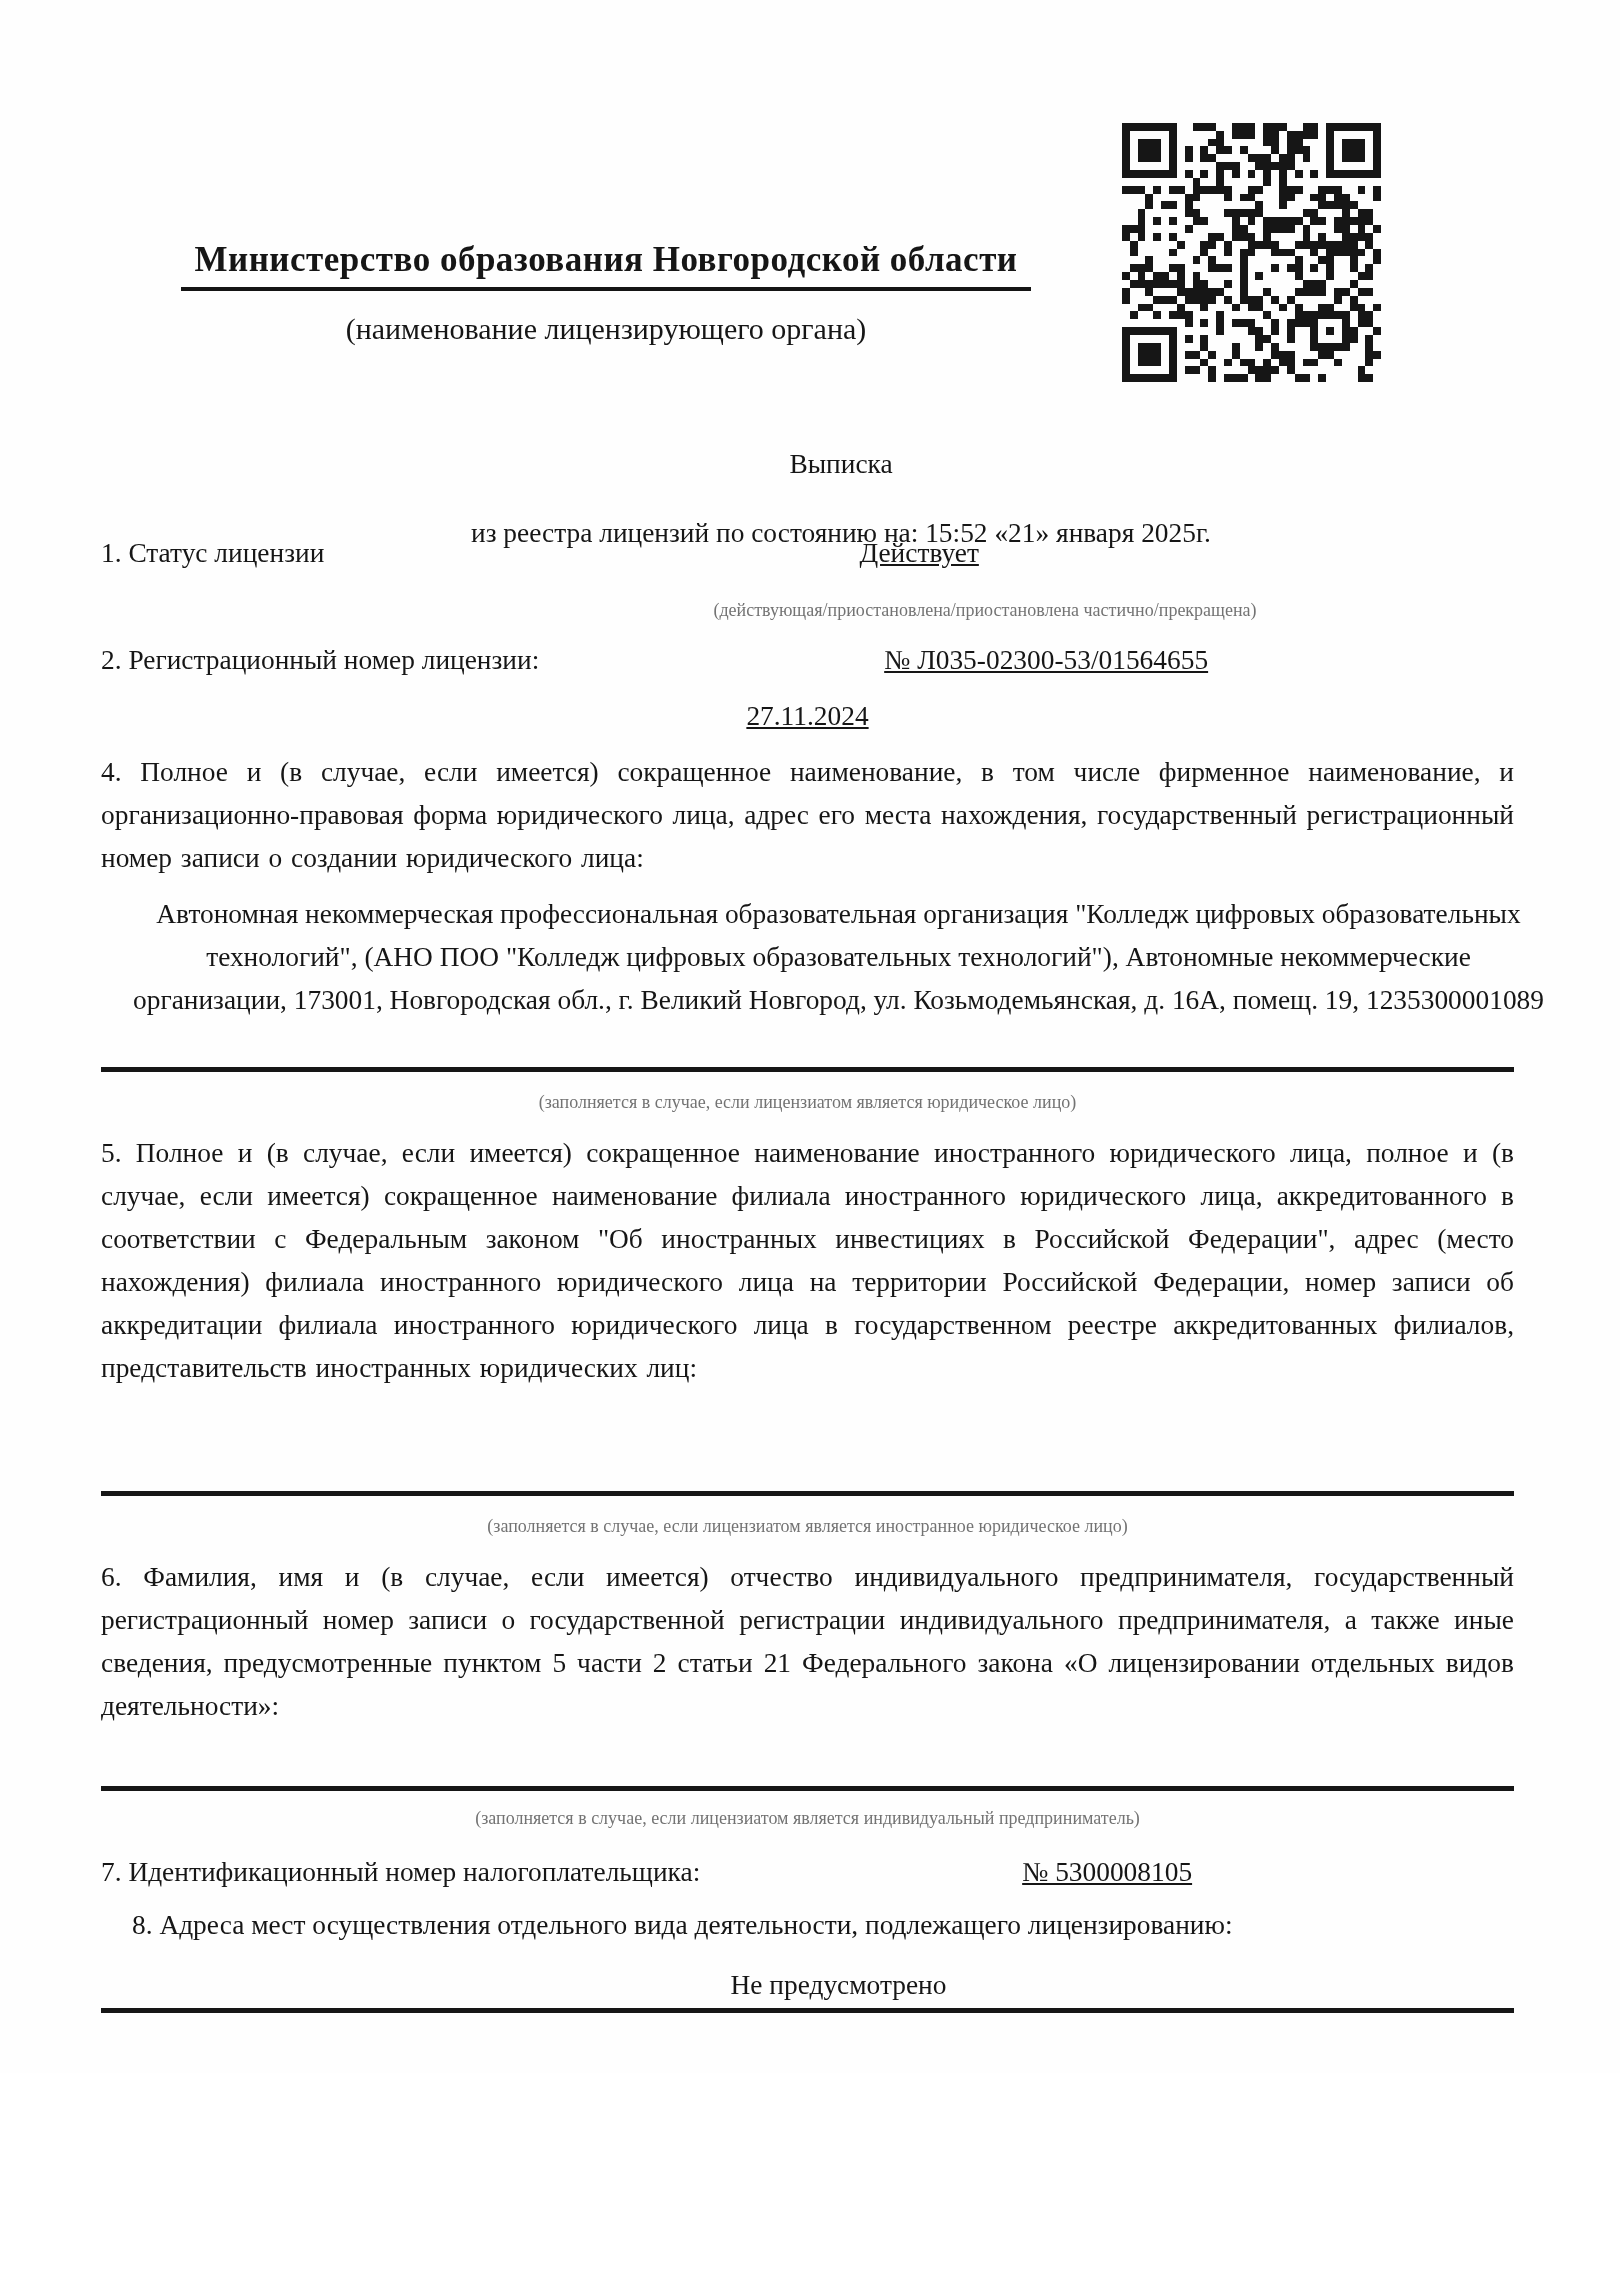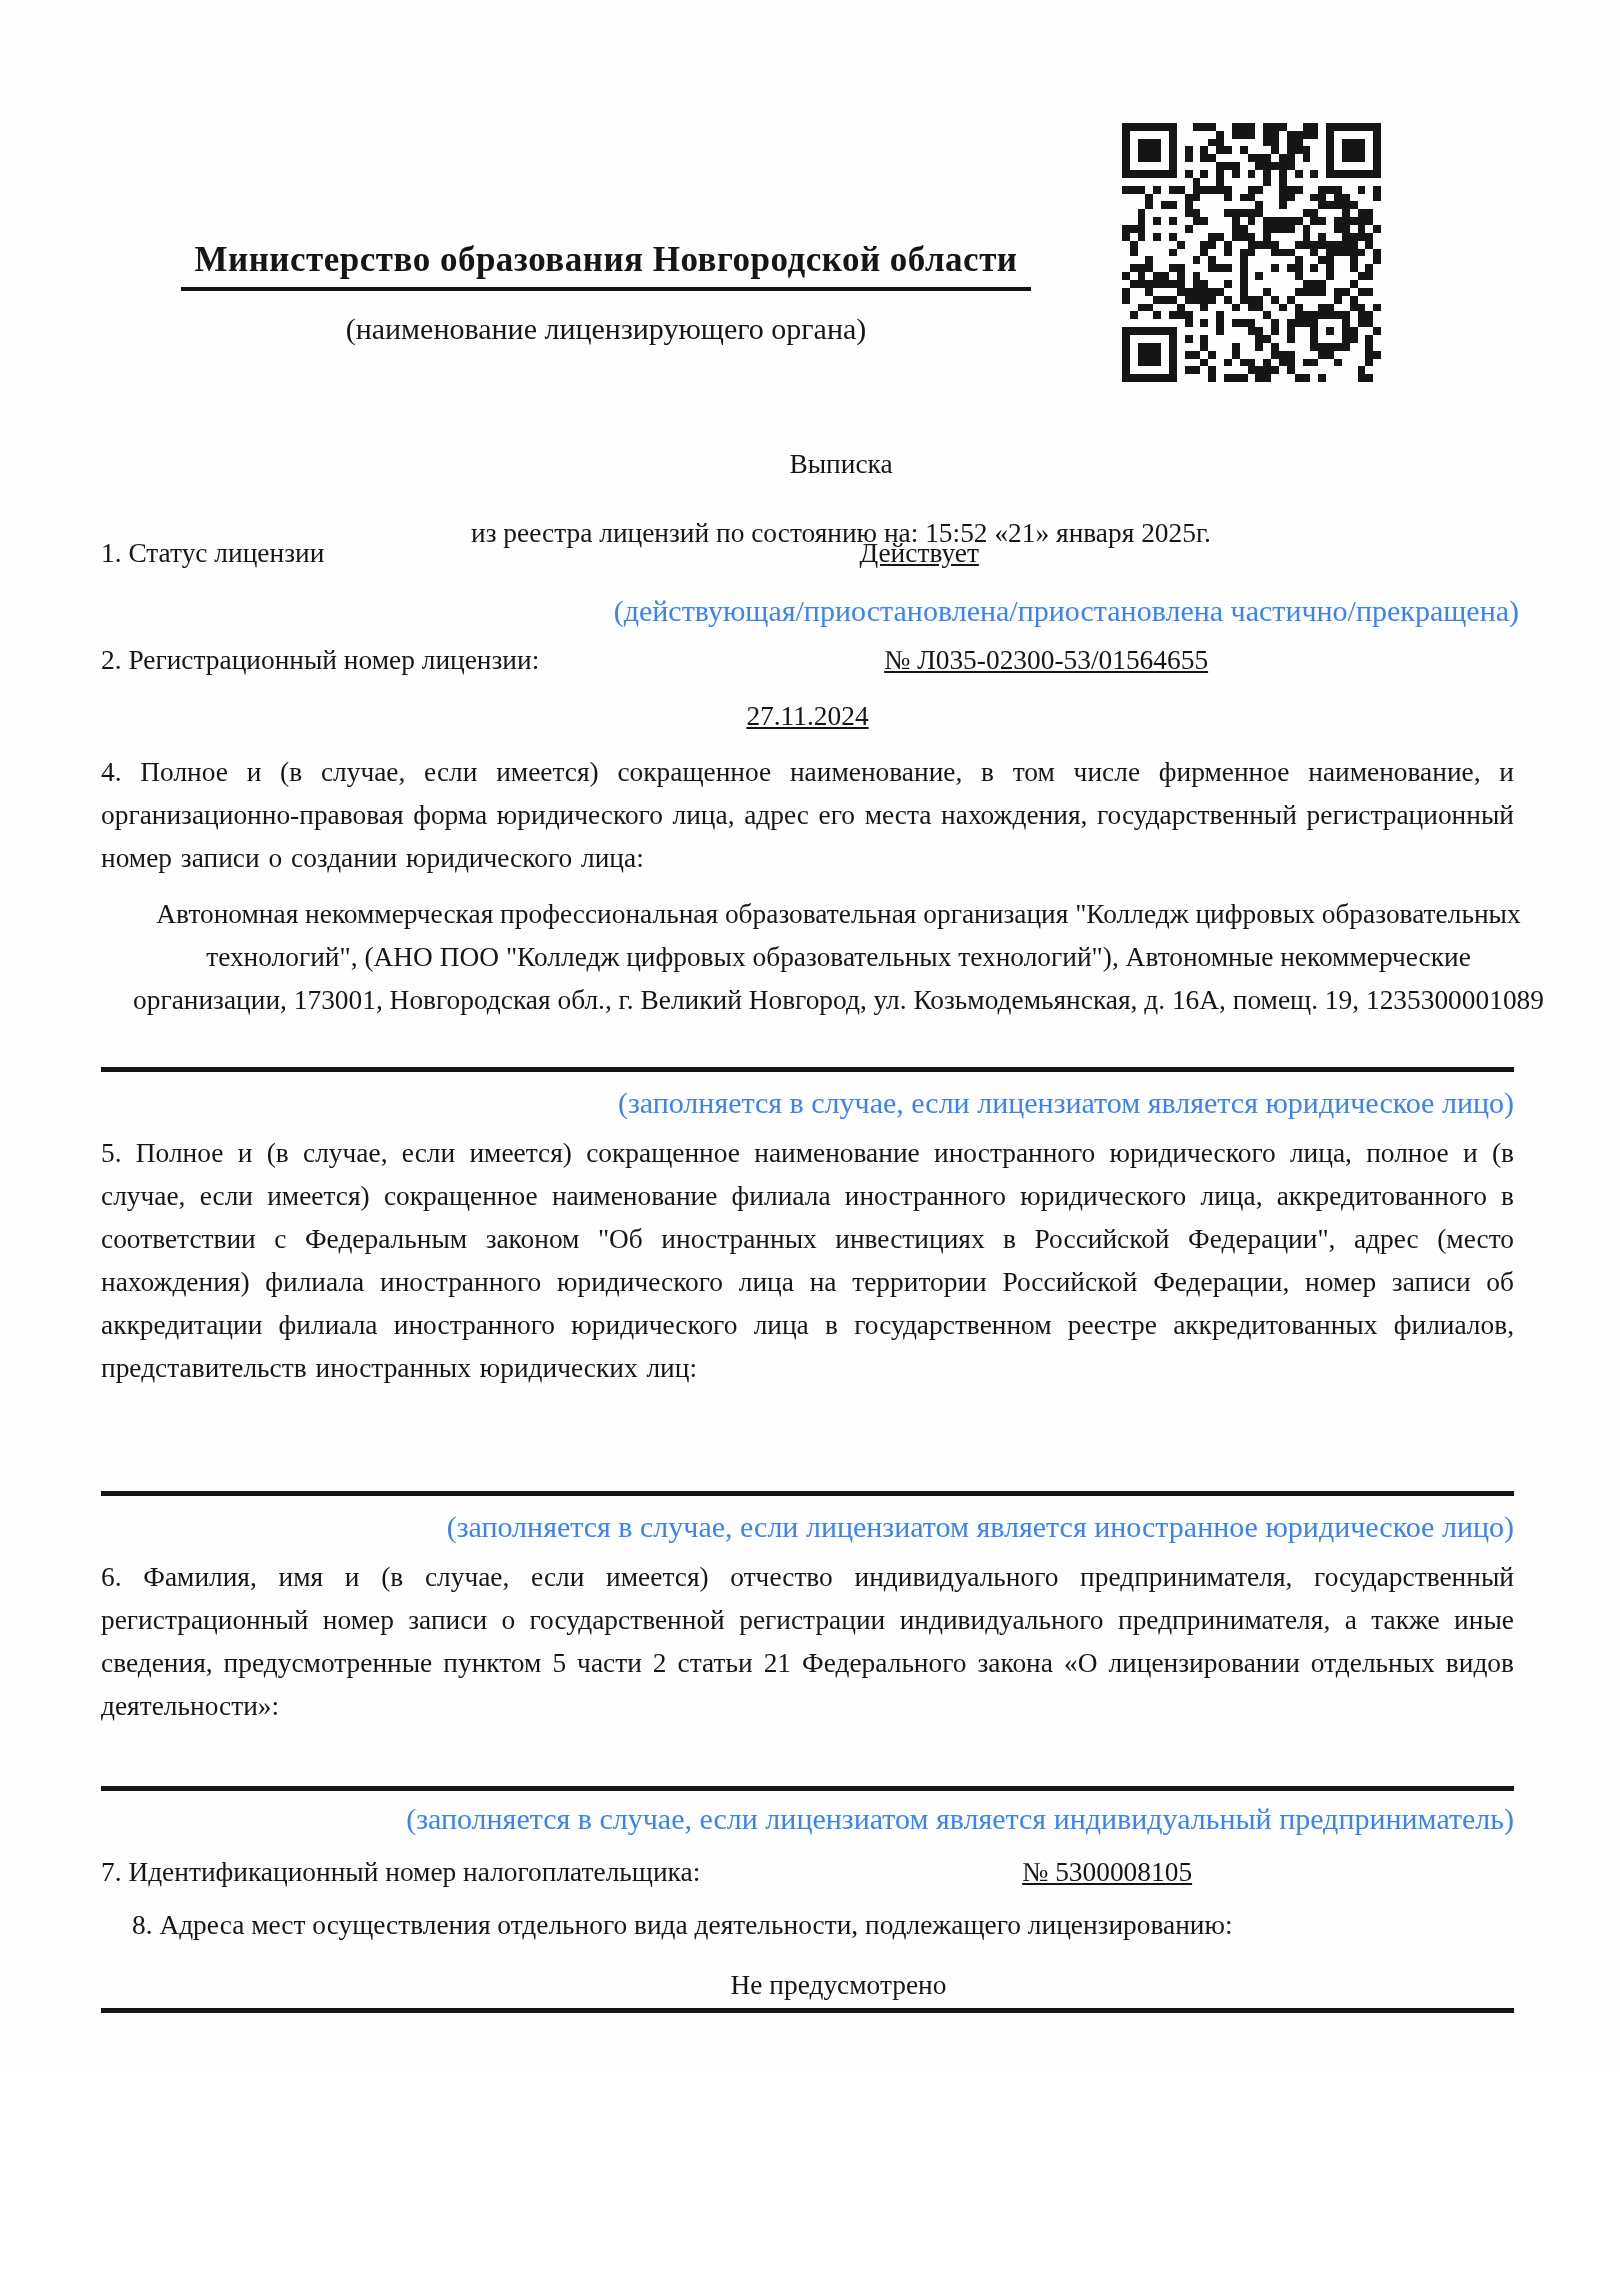--- a/index.html
+++ b/index.html
@@ -8,21 +8,21 @@
     width:1620px;height:2073px;
     background:#fefefe;
     color:#161616;
     font-family:"Liberation Serif","DejaVu Serif",serif;
     overflow:hidden;
   }
   .abs{position:absolute;}
   .center{text-align:center;}
   .body-text{font-size:27.4px;line-height:43px;padding-left:31px;}
   .para{font-size:27.4px;line-height:43px;text-align:justify;word-spacing:2px;}
-  .caption{font-size:30px;line-height:33px;text-align:right;color:#3b82f6;}
+  .caption{font-size:18px;line-height:33px;text-align:center;color:#737373;}
   .rule{height:4.9px;background:#161616;}
   .row{display:flex;font-size:27.4px;line-height:43px;}
   .row .label{white-space:nowrap;}
   .row .value{flex:1;text-align:center;text-decoration:underline;}
   .header-title-wrap{text-align:center;}
   .header-title{
     display:inline-block;
     font-size:35px;line-height:43px;font-weight:600;
     border-bottom:4.9px solid #141414;
     padding:0 13.7px 5.9px 13.7px;

